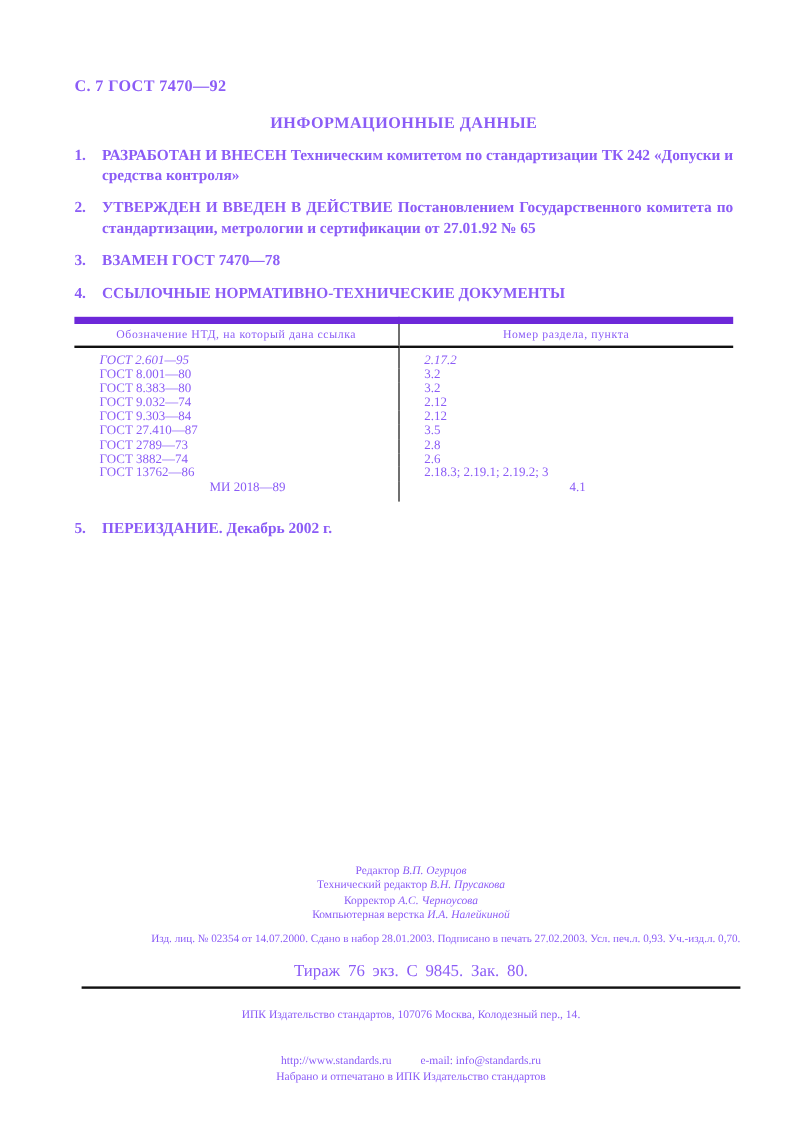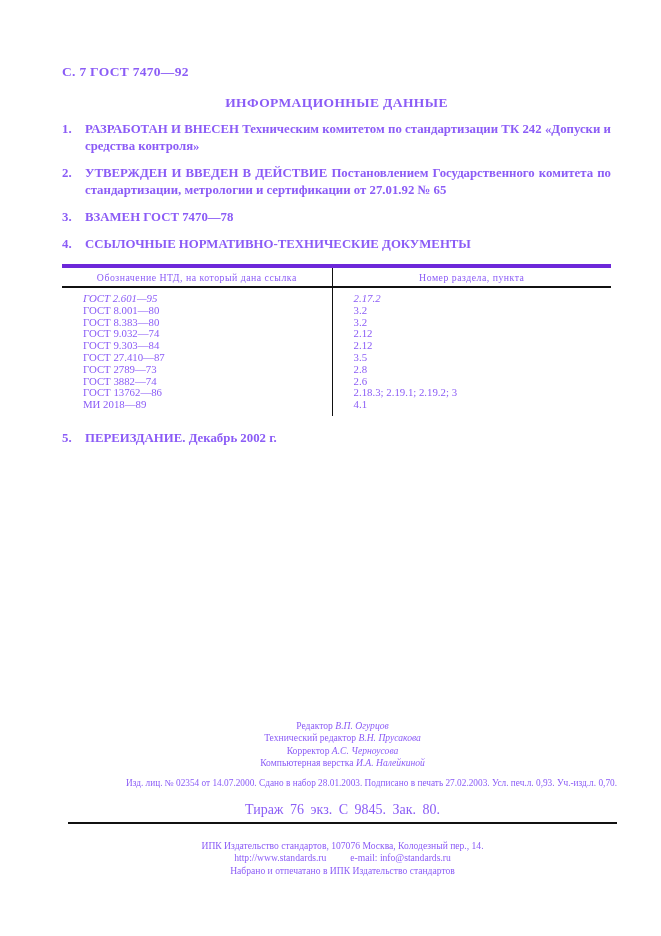--- a/index.html
+++ b/index.html
@@ -42,21 +42,21 @@
   }
   .info-item .num {
     flex: 0 0 23px;
   }
   .info-item .txt { flex: 1; }
 
   table.refs {
     width: 100%;
     margin-top: 11px;
     border-collapse: collapse;
-    border-top: 4px solid #6d28d9;
+    border-top: 6px solid #6d28d9;
   }
   table.refs th {
     font-weight: normal;
     font-size: 9.8px;
     letter-spacing: 0.5px;
     text-align: center;
     padding: 4px 2px 3px 2px;
     border-bottom: 2.5px solid #111;
   }
   table.refs th.c2, table.refs td.c2 {
@@ -64,21 +64,21 @@
   }
   table.refs col.c1 { width: 49.2%; }
   table.refs col.c2 { width: 50.8%; }
   table.refs td {
     font-size: 10.8px;
     line-height: 11.8px;
     padding: 0 2px 0 21px;
     vertical-align: top;
   }
   table.refs tr:first-child td { padding-top: 5px; font-style: italic; }
-  table.refs tr:last-child td { padding-bottom: 5px; }
+  table.refs tr:last-child td { padding-bottom: 5px; text-align: center; }
 
   .colophon {
     position: absolute;
     left: 68px;
     top: 720px;
     width: 549px;
     font-size: 9.6px;
   }
   .credit-line {
     text-align: center;
@@ -104,20 +104,21 @@
   .publisher {
     margin-top: 16px;
     text-align: center;
     line-height: 12.3px;
   }
   .web-line {
     display: flex;
     justify-content: center;
     gap: 24px;
     line-height: 12.3px;
+    margin-top: 27px;
   }
   .printed-line {
     text-align: center;
     line-height: 12.3px;
   }
 </style>
 </head>
 <body>
 
 <div class="page">

